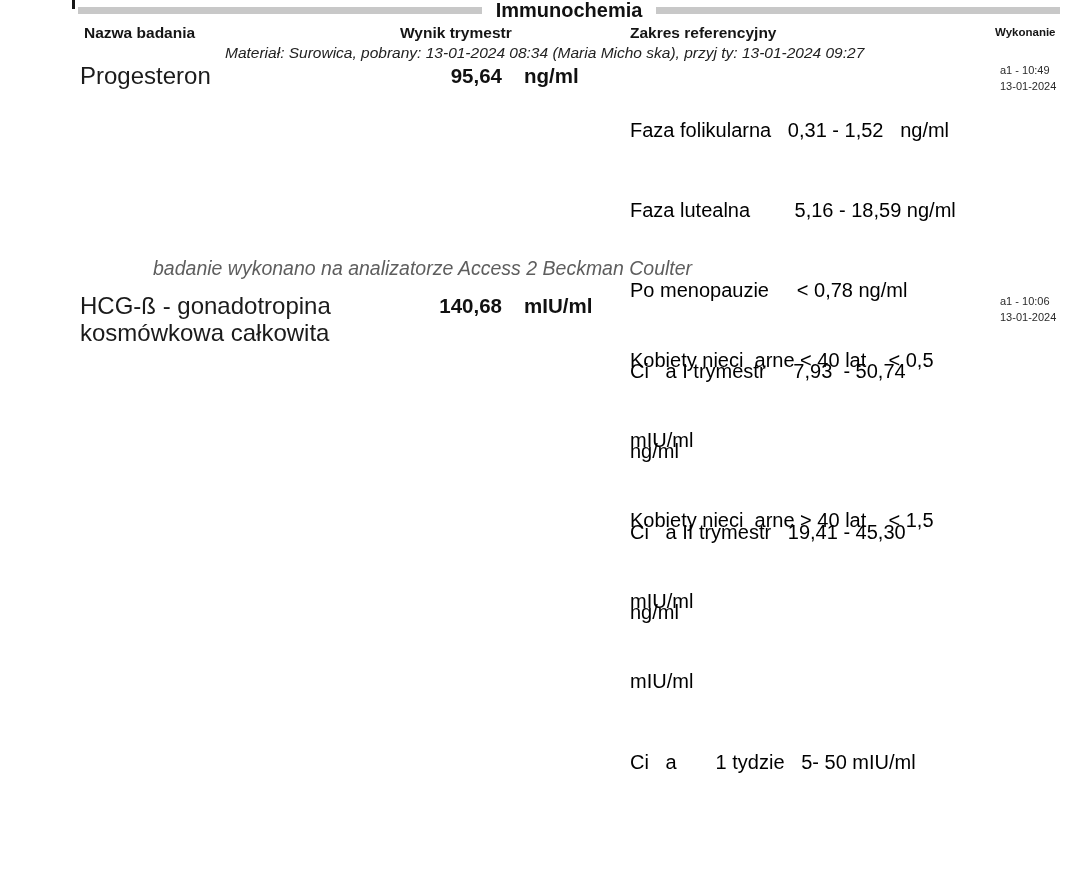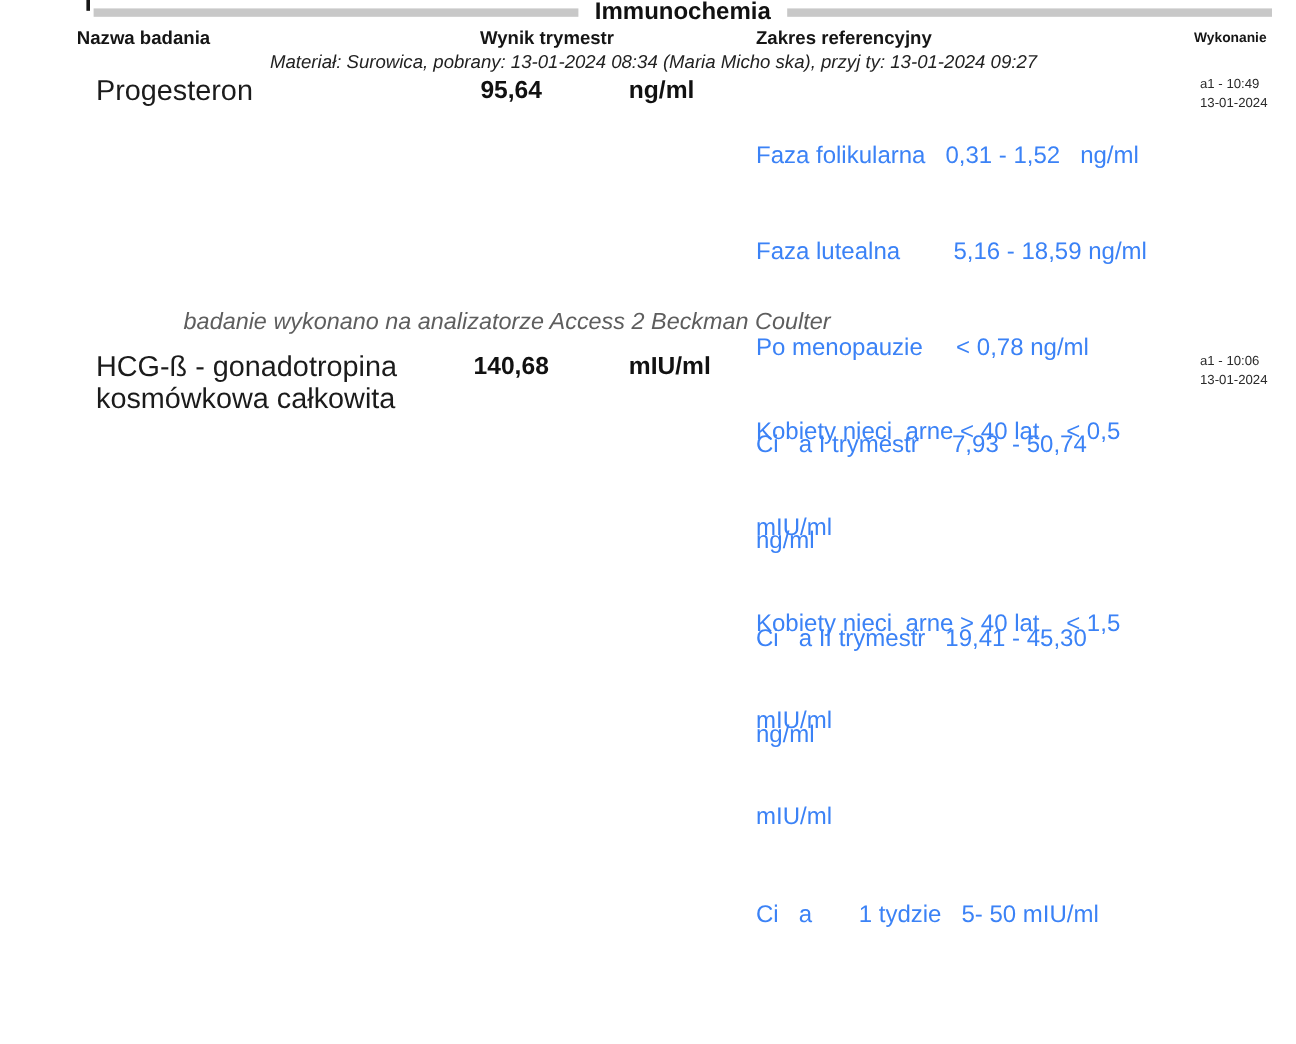--- a/index.html
+++ b/index.html
@@ -24,55 +24,55 @@
     display: flex; align-items: center;
   }
   .title-bar { flex: 1; height: 7px; background: #c8c8c8; }
   .section-title {
     margin: 0 14px; font-size: 20px; font-weight: bold; white-space: nowrap;
     line-height: 20px; color: #111;
   }
 
   
   .col-header { position: absolute; top: 24px; font-size: 15.5px; font-weight: bold; white-space: nowrap; color: #151515; }
-  #hdr-name   { left: 64px; }
+  #hdr-name   { left: 84px; }
   #hdr-result { left: 400px; }
   #hdr-range  { left: 630px; }
   #hdr-performed { left: 995px; top: 26px; font-size: 11.5px; }
 
   
   .material-line {
     position: absolute; left: 225px; top: 44px;
     font-size: 15.5px; font-style: italic; white-space: pre; color: #222;
   }
 
   
   .test-name {
     position: absolute; left: 80px; font-size: 24px; line-height: 26.8px;
     white-space: pre-line; color: #1b1b1b;
   }
   #test0-name { top: 63px; }
   #test1-name { top: 293px; }
 
   
   .result-value {
-    position: absolute; left: 350px; width: 152px; text-align: center;
+    position: absolute; left: 350px; width: 152px; text-align: right;
     font-size: 20.5px; font-weight: bold; color: #111; white-space: nowrap;
   }
   .result-unit {
     position: absolute; left: 524px; font-size: 20.5px; font-weight: bold;
     color: #111; white-space: nowrap;
   }
   #test0-result-value, #test0-result-unit { top: 64px; }
   #test1-result-value, #test1-result-unit { top: 294px; }
 
   
   .ref-col {
     position: absolute; left: 630px; width: 410px;
-    font-size: 20px; line-height: 26.8px; white-space: pre; color: #3b82f6;
+    font-size: 20px; line-height: 26.8px; white-space: pre; color: #000000;
   }
   #test0-ref { top: 63px; }
   #test1-ref { top: 293px; }
 
   
   .performed {
     position: absolute; left: 1000px; font-size: 11px; line-height: 15.5px;
     color: #2a2a2a; white-space: nowrap;
   }
   #test0-performed { top: 63px; }

